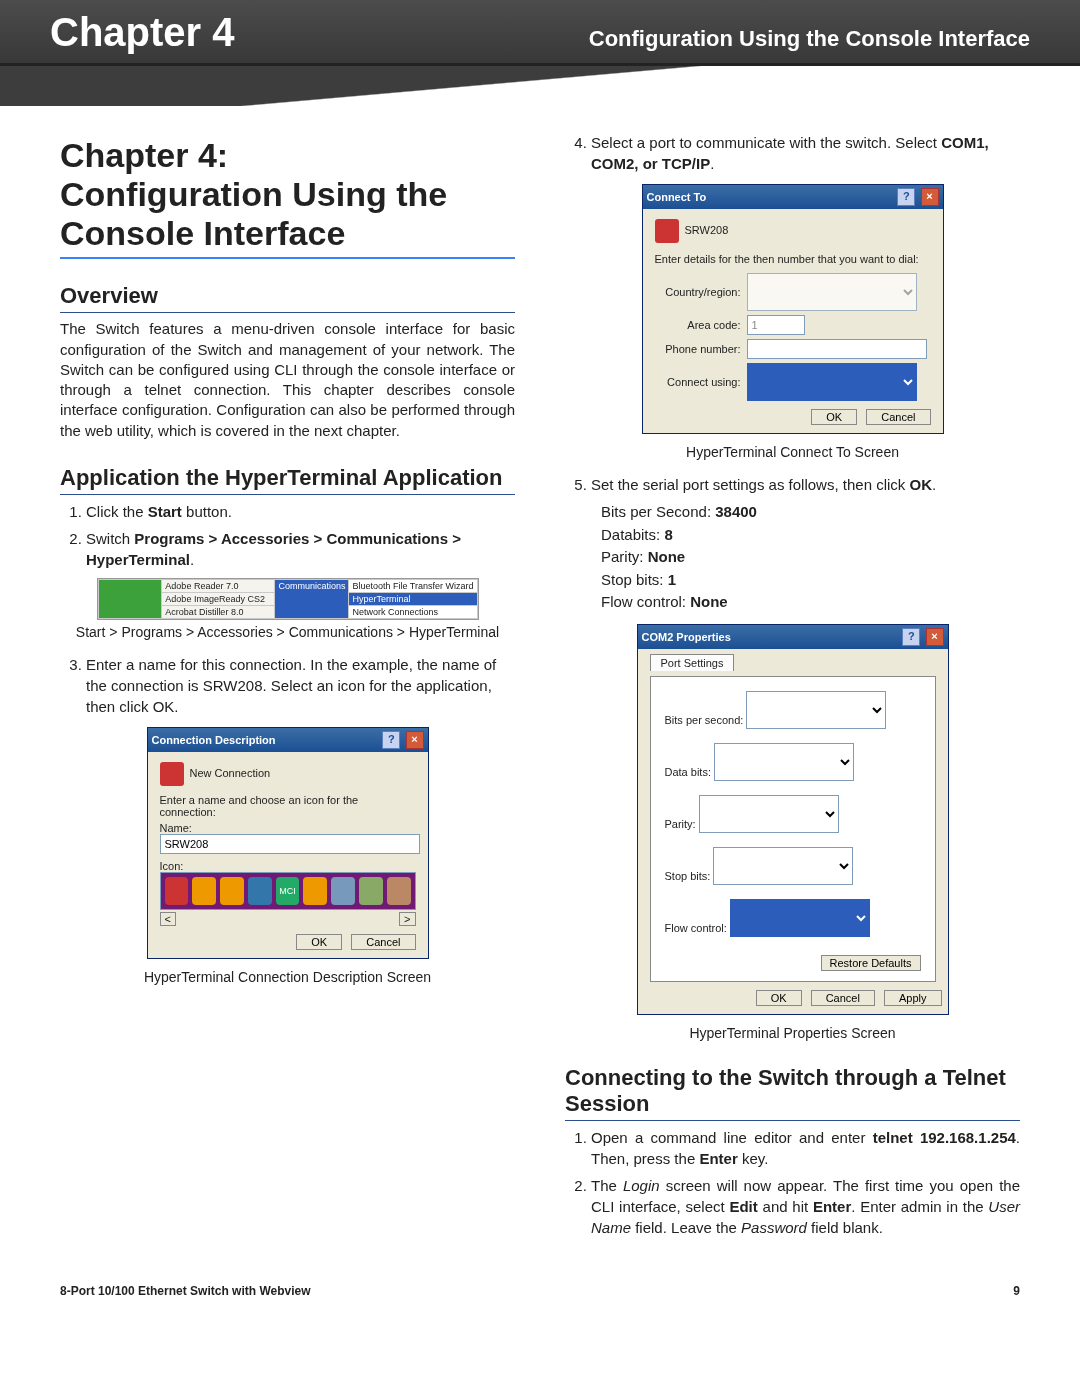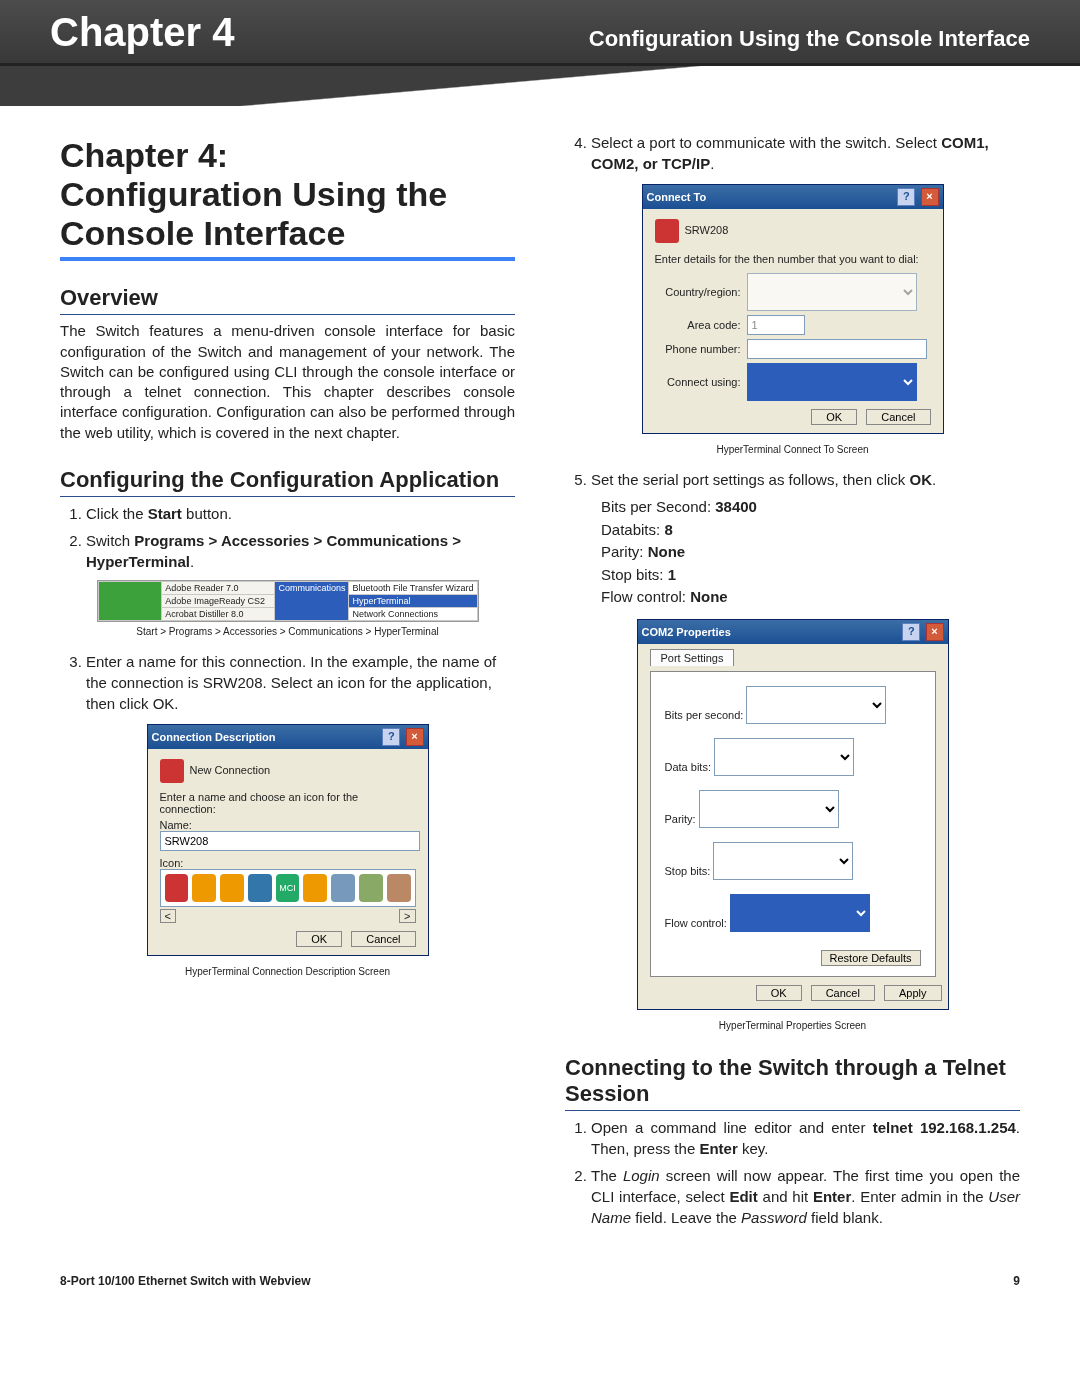--- a/index.html
+++ b/index.html
@@ -37,34 +37,34 @@
     gap: 50px;
   }
   .col {
     width: 465px;
   }
   h1.chapter-title {
     font-size: 34px;
     font-weight: 700;
     margin: 10px 0 6px 0;
     line-height: 1.15;
-    border-bottom: 4px solid #3b82f6;
+    border-bottom: 2px solid #3b82f6;
     padding-bottom: 4px;
   }
   h2.section {
     font-size: 22px;
     font-weight: 700;
     margin: 24px 0 6px 0;
     border-bottom: 1px solid #2b4e8c;
     padding-bottom: 3px;
   }
   p { font-size: 15px; line-height: 1.35; margin: 6px 0; text-align: justify;}
   ol { font-size: 15px; line-height: 1.4; padding-left: 26px; margin: 6px 0;}
   ol li { margin-bottom: 6px; }
-  .caption { text-align: center; font-size: 10px; margin: 4px 0 14px; }
+  .caption { text-align: center; font-size: 14px; margin: 4px 0 14px; }
   .dialog {
     margin: 10px auto;
     background: #ece9d8;
     border: 1px solid #0a246a;
     font-family: Tahoma, Arial, sans-serif;
     font-size: 11px;
   }
   .dlg-titlebar {
     background: linear-gradient(#3b6ea5,#1b4f94);
     color: #fff;
@@ -93,21 +93,21 @@
   .tiny-select {
     background:#fff;border:1px solid #7f9db9;height:20px;
     font-size:14px;padding:18px 2px;
   }
   .btnrow { text-align:right; margin-top:8px; }
   .winbtn {
     background:#ece9d8;border:1px solid #888;
     padding:1px 14px;font-size:11px;margin-left:6px;
   }
   .iconrow {
-    background:#ffffff;border:1px solid #7f9db9;padding:4px;
+    background:#701a75;border:1px solid #7f9db9;padding:4px;
     display:flex;gap:4px;overflow:hidden;
   }
   .iconrow span{
     width:28px;height:28px;border-radius:4px;
     display:inline-block;
   }
   .startbar {
     width: 380px; margin: 8px auto 4px; border:1px solid #999;
     font-size:9px;
   }
@@ -147,21 +147,21 @@
 
   <div class="col">
     <h1 class="chapter-title">
       <span>Chapter 4</span>:<br>
       Configuration Using the Console Interface
     </h1>
 
     <h2 class="section">Overview</h2>
     <p>The Switch features a menu-driven console interface for basic configuration of the Switch and management of your network. The Switch can be configured using CLI through the console interface or through a telnet connection. This chapter describes console interface configuration. Configuration can also be performed through the web utility, which is covered in the next chapter.</p>
 
-    <h2 class="section">Configuring the Configuration Application</h2>
+    <h2 class="section">Application the HyperTerminal Application</h2>
     <ol>
       <li>
         <span>Click the </span><b>Start</b><span> button.</span>
       </li>
       <li>
         <span>Switch </span><b>Programs &gt; Accessories &gt; Communications &gt; HyperTerminal</b><span>.</span>
       </li>
     </ol>
 
     <div class="startbar">

